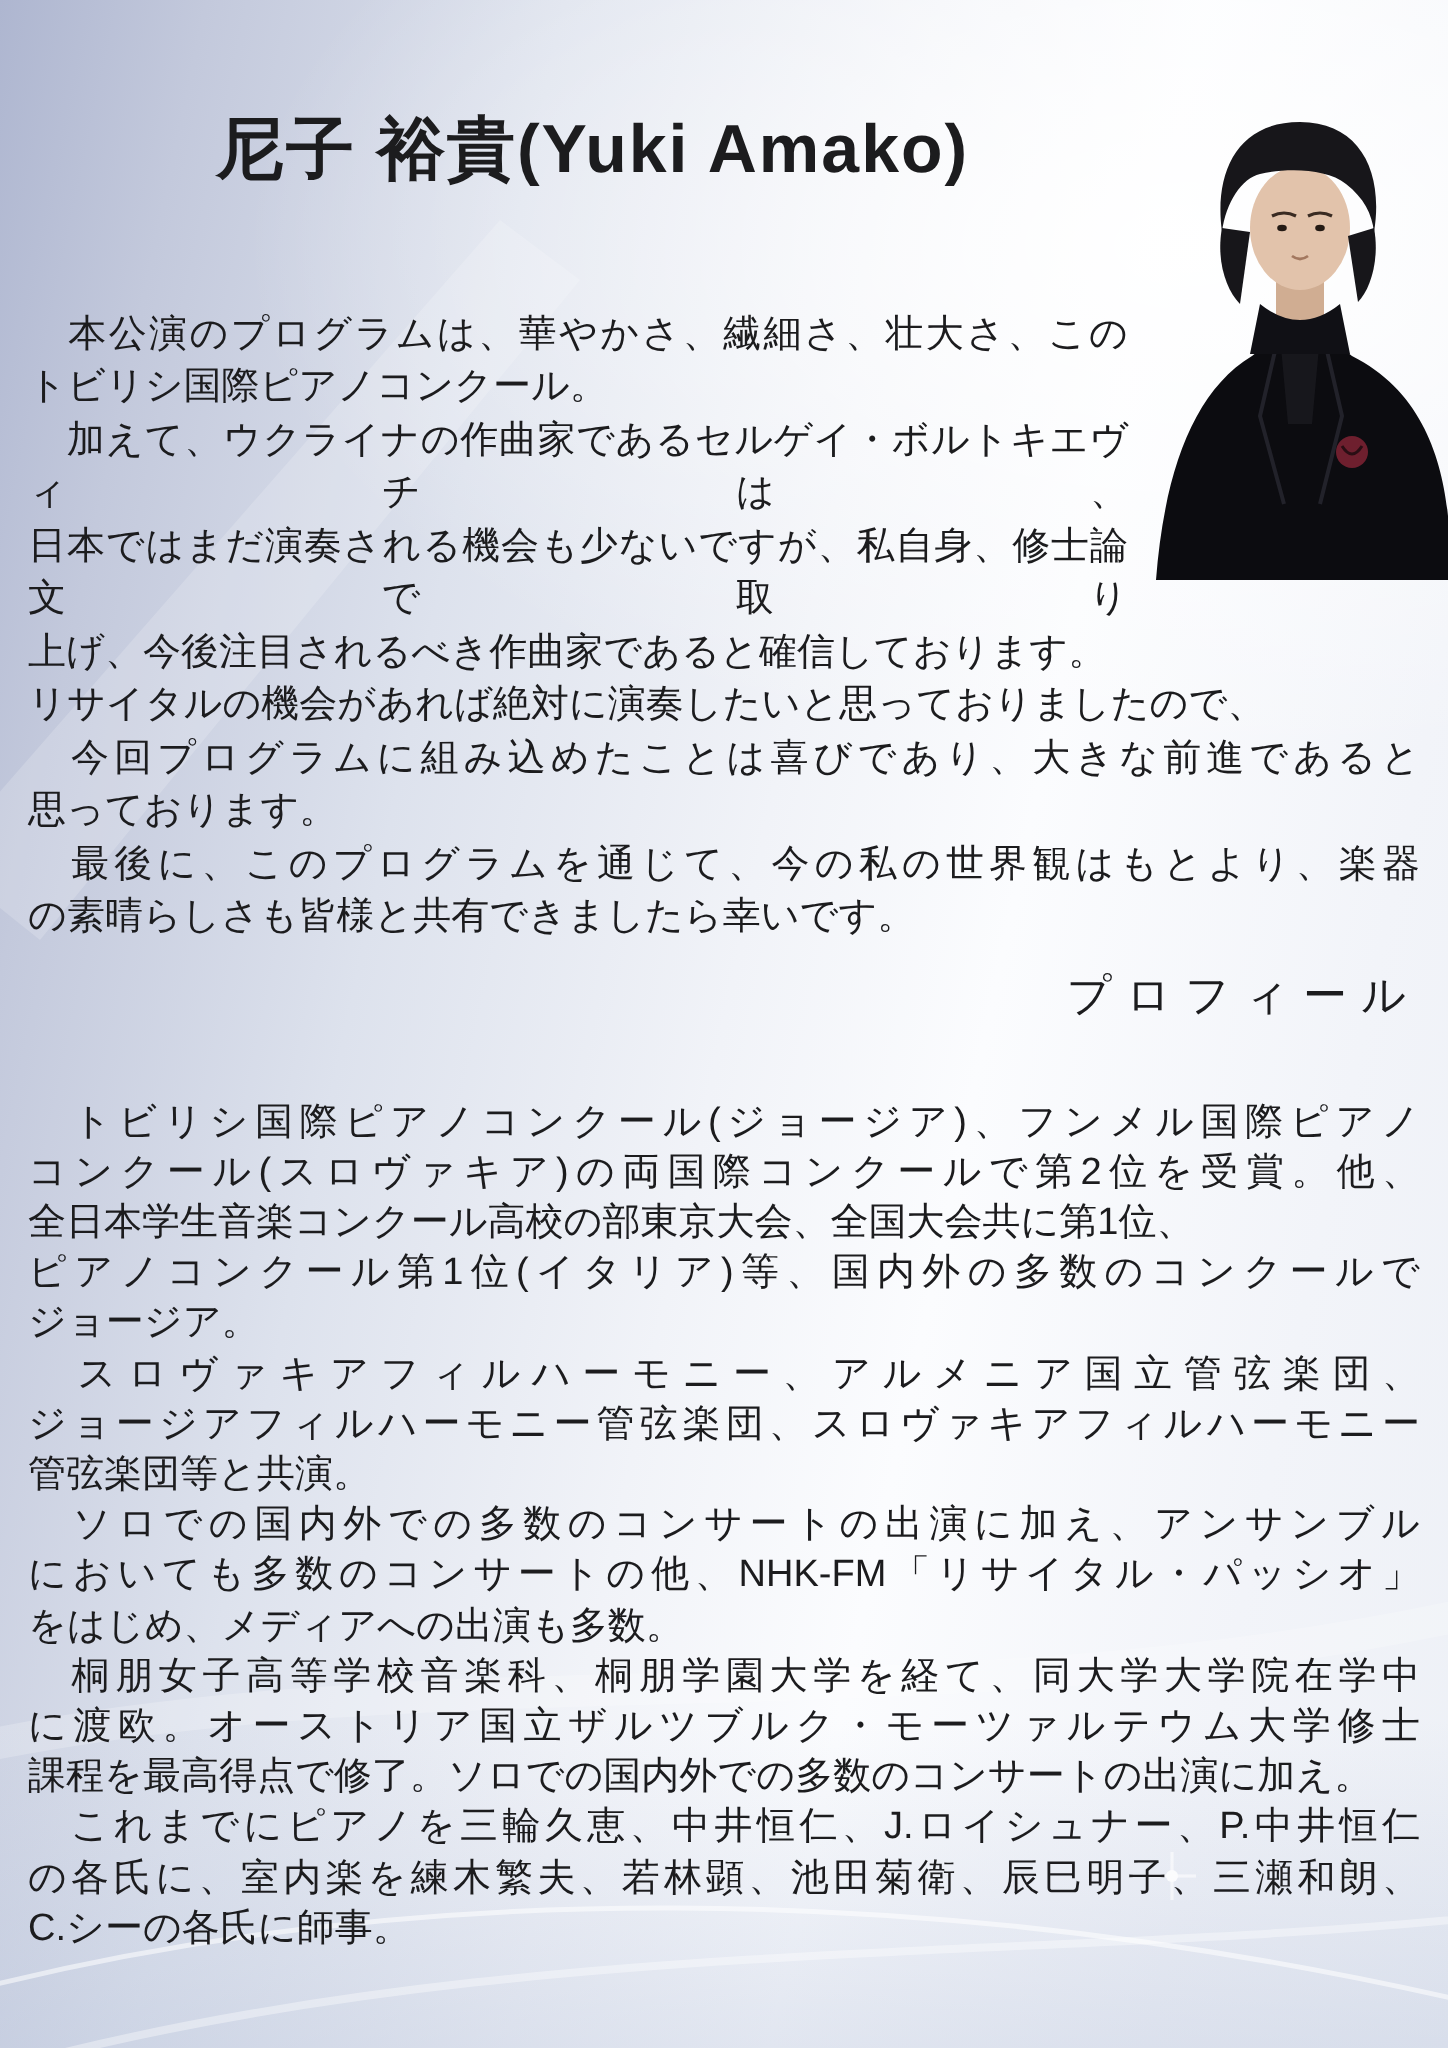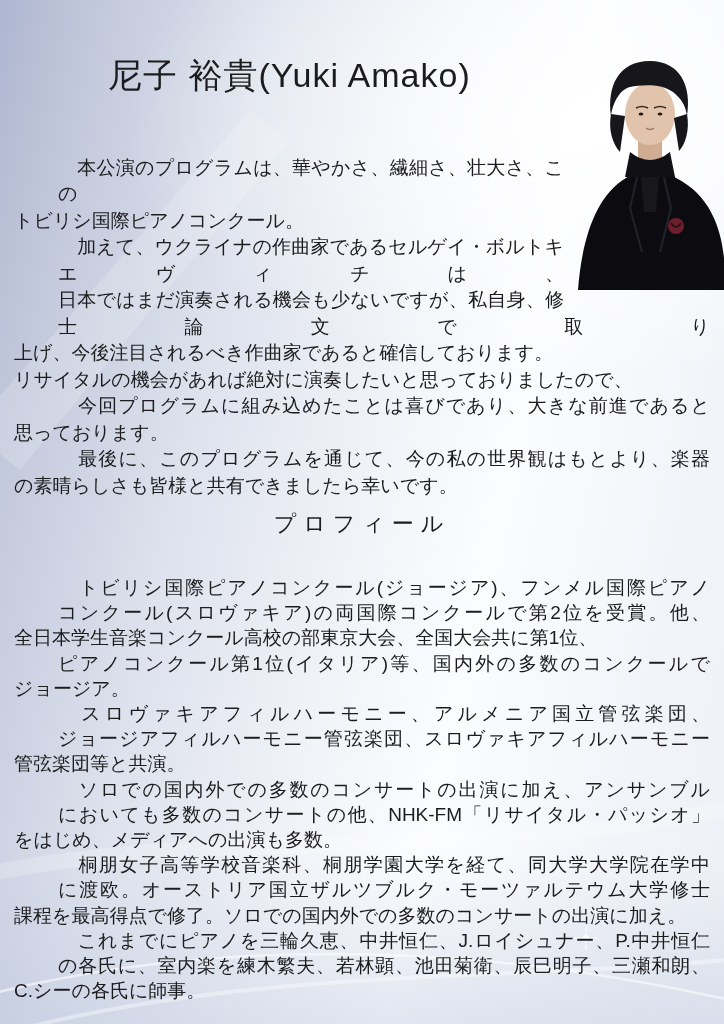--- a/index.html
+++ b/index.html
@@ -24,44 +24,43 @@
   .photo{
     float:right;
     width:152px;height:234px;
     margin:2px -14px 6px 8px;
   }
   .page-title{
     margin:54px 0 0 94px;
     font-size:34px;
     letter-spacing:1px;
     line-height:1.25;
-    font-weight:400;
+    font-weight:700;
     white-space:nowrap;
   }
   .intro{
     margin-top:58px;
     font-size:19px;
   }
   .intro .line{line-height:26.5px;}
   .profile-heading{
     clear:none;
     margin:10px 0 36px 0;
-    text-align:center;
+    text-align:right;
     font-size:22px;
     letter-spacing:7px;
     font-weight:500;
   }
   .profile{font-size:19px;}
   .profile .line{line-height:25.2px;}
   .line{white-space:nowrap;}
   .line.fill{
     white-space:normal;
     text-align:justify;
     text-align-last:justify;
-    margin-left:44px;
   }
 </style>
 </head>
 <body>
 
 <div class="page">
 
   <svg class="bg-decor" width="724" height="1024" viewBox="0 0 724 1024" xmlns="http://www.w3.org/2000/svg">
     <path d="M-30,430 L250,110 L290,140 L20,470 Z" fill="rgba(255,255,255,0.18)"></path>
     <path d="M-40,880 C210,820 480,870 764,800" stroke="rgba(255,255,255,0.22)" stroke-width="16" fill="none"></path>

